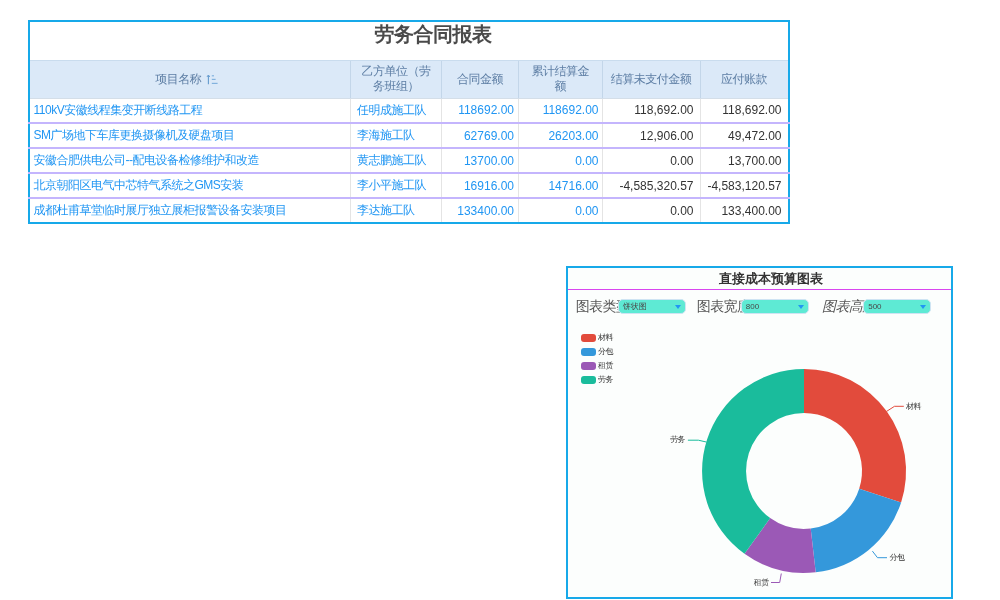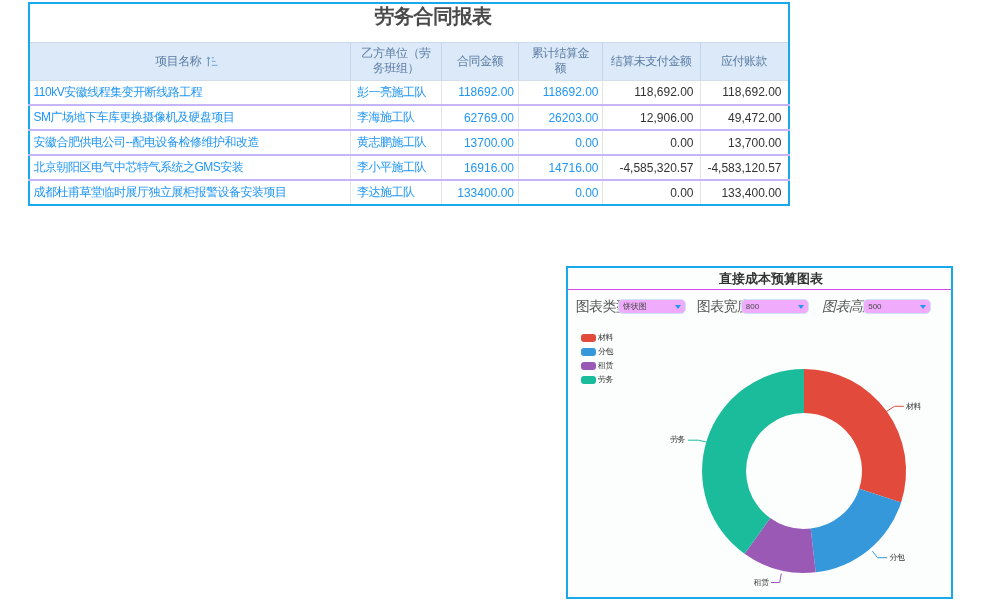--- a/index.html
+++ b/index.html
@@ -1,38 +1,38 @@
 <!DOCTYPE html>
 <html><head>
 <meta charset="utf-8">
 <style>
 * { margin:0; padding:0; box-sizing:border-box; }
 html,body { width:1000px; height:600px; background:#fff; font-family:"Liberation Sans",sans-serif; overflow:hidden; }
 
 
-#tbl { position:absolute; left:27.5px; top:2px; width:696px; border-collapse:collapse; table-layout:fixed; border:2px solid #17a9e9; background:#fff; }
+#tbl { position:absolute; left:27.5px; top:20px; width:696px; border-collapse:collapse; table-layout:fixed; border:2px solid #17a9e9; background:#fff; }
 #tbl td { overflow:hidden; white-space:nowrap; }
 #tbl .titlerow td { height:39px; text-align:center; vertical-align:top; padding-top:2px; line-height:21px; font-size:20px; font-weight:bold; color:#4a4a4a; text-indent:49px; letter-spacing:-0.5px; border-bottom:1px solid #c9dcee; }
 #tbl .hrow td { height:38px; background:#dbe9f8; color:#5d7ea4; font-size:12px; text-align:center; vertical-align:middle; line-height:15px; letter-spacing:-0.5px; border-left:1px solid #c3d6e9; border-bottom:1px solid #d4dee8; }
 #tbl .hrow td:first-child { border-left:none; }
 #tbl .brow td { height:25px; font-size:12px; color:#2196f3; letter-spacing:-0.5px; border-left:1px solid #e4e4e4; border-bottom:2px solid #c4b5fd; vertical-align:middle; }
 #tbl .brow td:first-child { border-left:none; padding-left:4px; }
 #tbl .brow td.c2 { text-align:left; padding-left:6px; }
 #tbl .brow td.c3 { text-align:right; padding-right:4px; letter-spacing:0; }
 #tbl .brow td.c4 { text-align:right; padding-right:3px; letter-spacing:0; }
 #tbl .brow td.c5 { text-align:right; padding-right:6px; color:#333; letter-spacing:0; }
 #tbl .brow td.c6 { text-align:right; padding-right:6px; color:#333; letter-spacing:0; }
 #tbl .brow:last-child td { border-bottom:none; }
 .sorticon { display:inline-block; vertical-align:-2px; margin-left:5px; }
 
 
 #panel { position:absolute; left:565.5px; top:265.5px; width:387px; height:333px; border:2px solid #17a9e9; background:#fcfefd; }
 #ptitle { position:absolute; left:0; right:0; top:0; height:22px; line-height:22px; text-align:center; text-indent:24px; font-size:13px; font-weight:bold; color:#333; border-bottom:1px solid #d946ef; }
 .clabel { position:absolute; font-size:14px; color:#555; top:33.8px; height:10px; line-height:10px; letter-spacing:-0.6px; }
-.sel { position:absolute; top:31.2px; width:68.2px; height:15.2px; border:1px solid #cfe4f3; border-radius:5px; background:#f0abfc; font-size:8px; color:#4a4a4a; line-height:13px; padding-left:4px; }
+.sel { position:absolute; top:31.2px; width:68.2px; height:15.2px; border:1px solid #cfe4f3; border-radius:5px; background:#5eead4; font-size:8px; color:#4a4a4a; line-height:13px; padding-left:4px; }
 .sel .caret { position:absolute; right:4px; top:5.5px; width:0; height:0; border-left:3px solid transparent; border-right:3px solid transparent; border-top:4.5px solid #2196f3; }
 .lg { position:absolute; left:13px; width:15px; height:8px; border-radius:3px; }
 .lgt { position:absolute; left:30.5px; font-size:8px; color:#333; height:10px; line-height:10px; letter-spacing:-0.6px; }
 
 #chartsvg { position:absolute; left:0; top:0; }
 </style>
 </head>
 <body>
 <table id="tbl">
 <colgroup>
@@ -58,21 +58,21 @@
             </g>
           </svg></td>
 <td>乙方单位（劳<br>务班组）</td>
 <td>合同金额</td>
 <td>累计结算金<br>额</td>
 <td>结算未支付金额</td>
 <td>应付账款</td>
 </tr>
 <tr class="brow">
         <td>110kV安徽线程集变开断线路工程</td>
-        <td class="c2">彭一亮施工队</td>
+        <td class="c2">任明成施工队</td>
         <td class="c3">118692.00</td>
         <td class="c4">118692.00</td>
         <td class="c5">118,692.00</td>
         <td class="c6">118,692.00</td>
       </tr>
 <tr class="brow">
         <td>SM广场地下车库更换摄像机及硬盘项目</td>
         <td class="c2">李海施工队</td>
         <td class="c3">62769.00</td>
         <td class="c4">26203.00</td>

